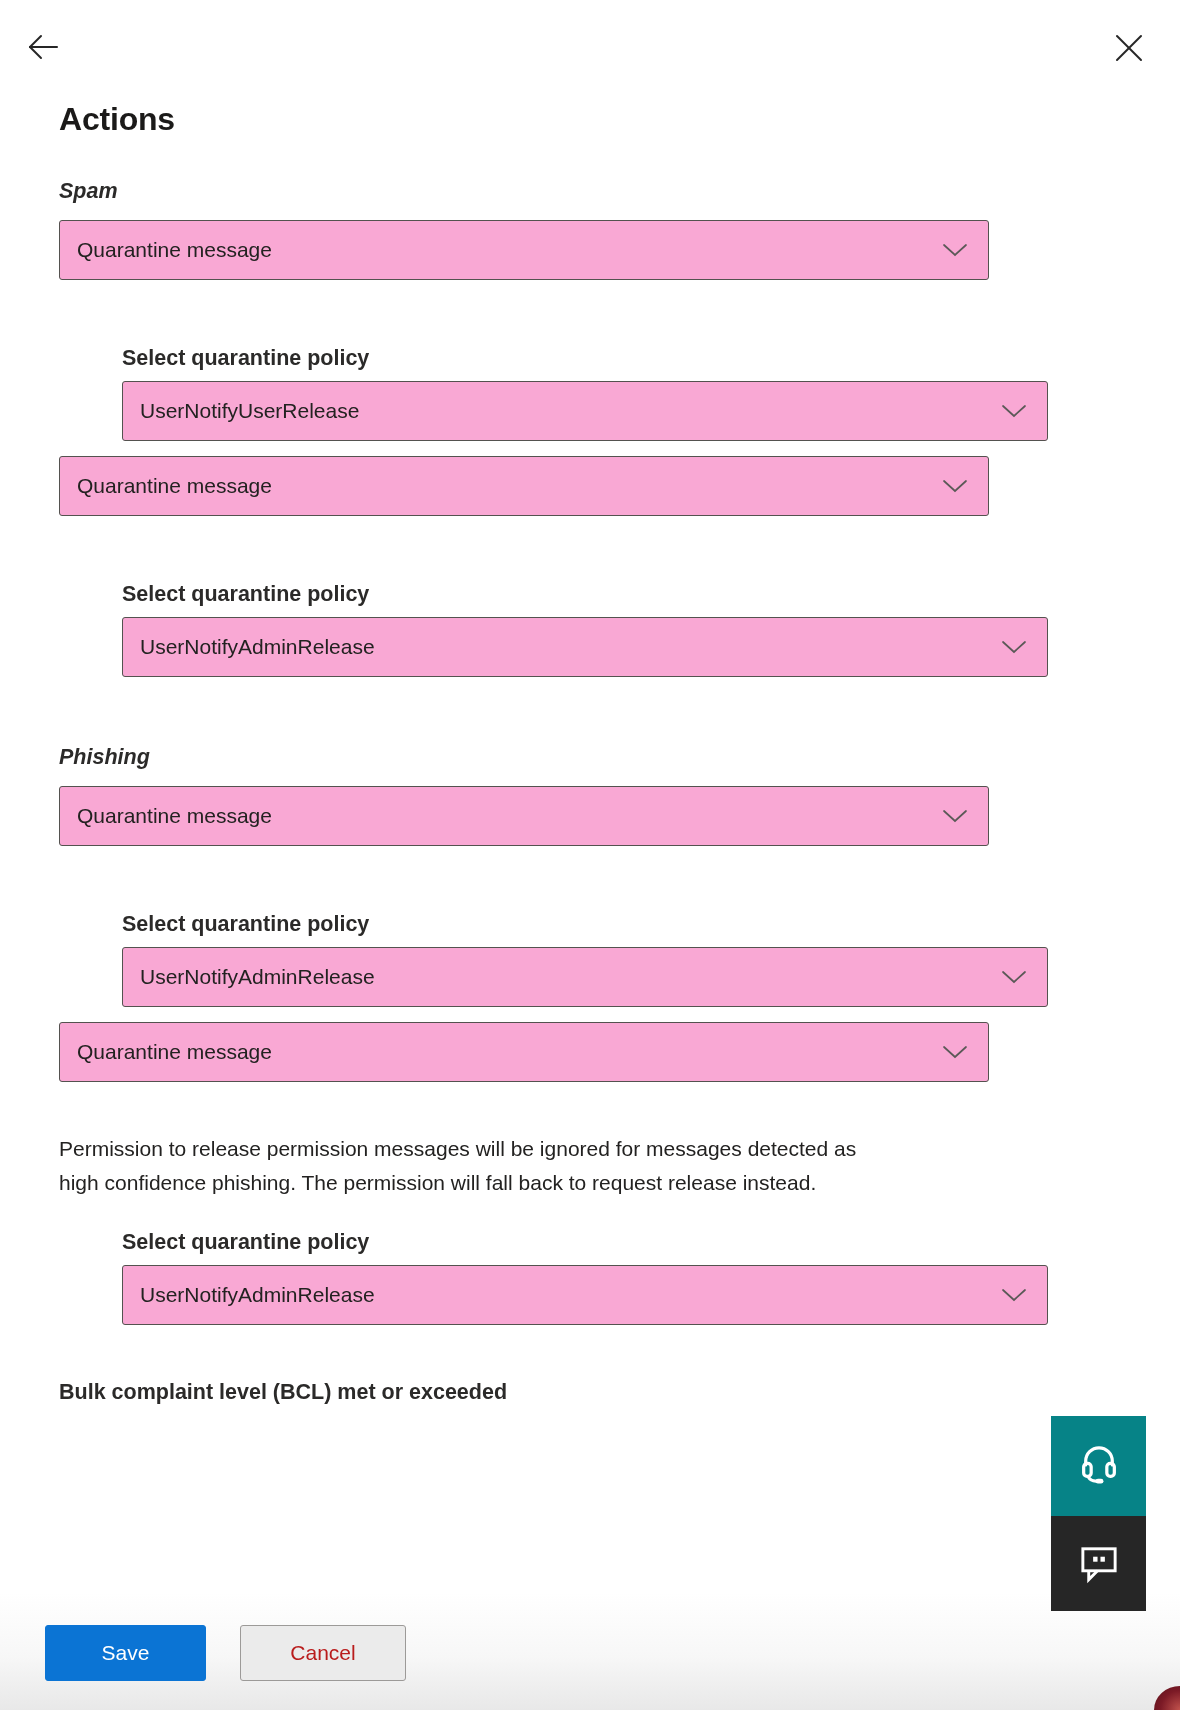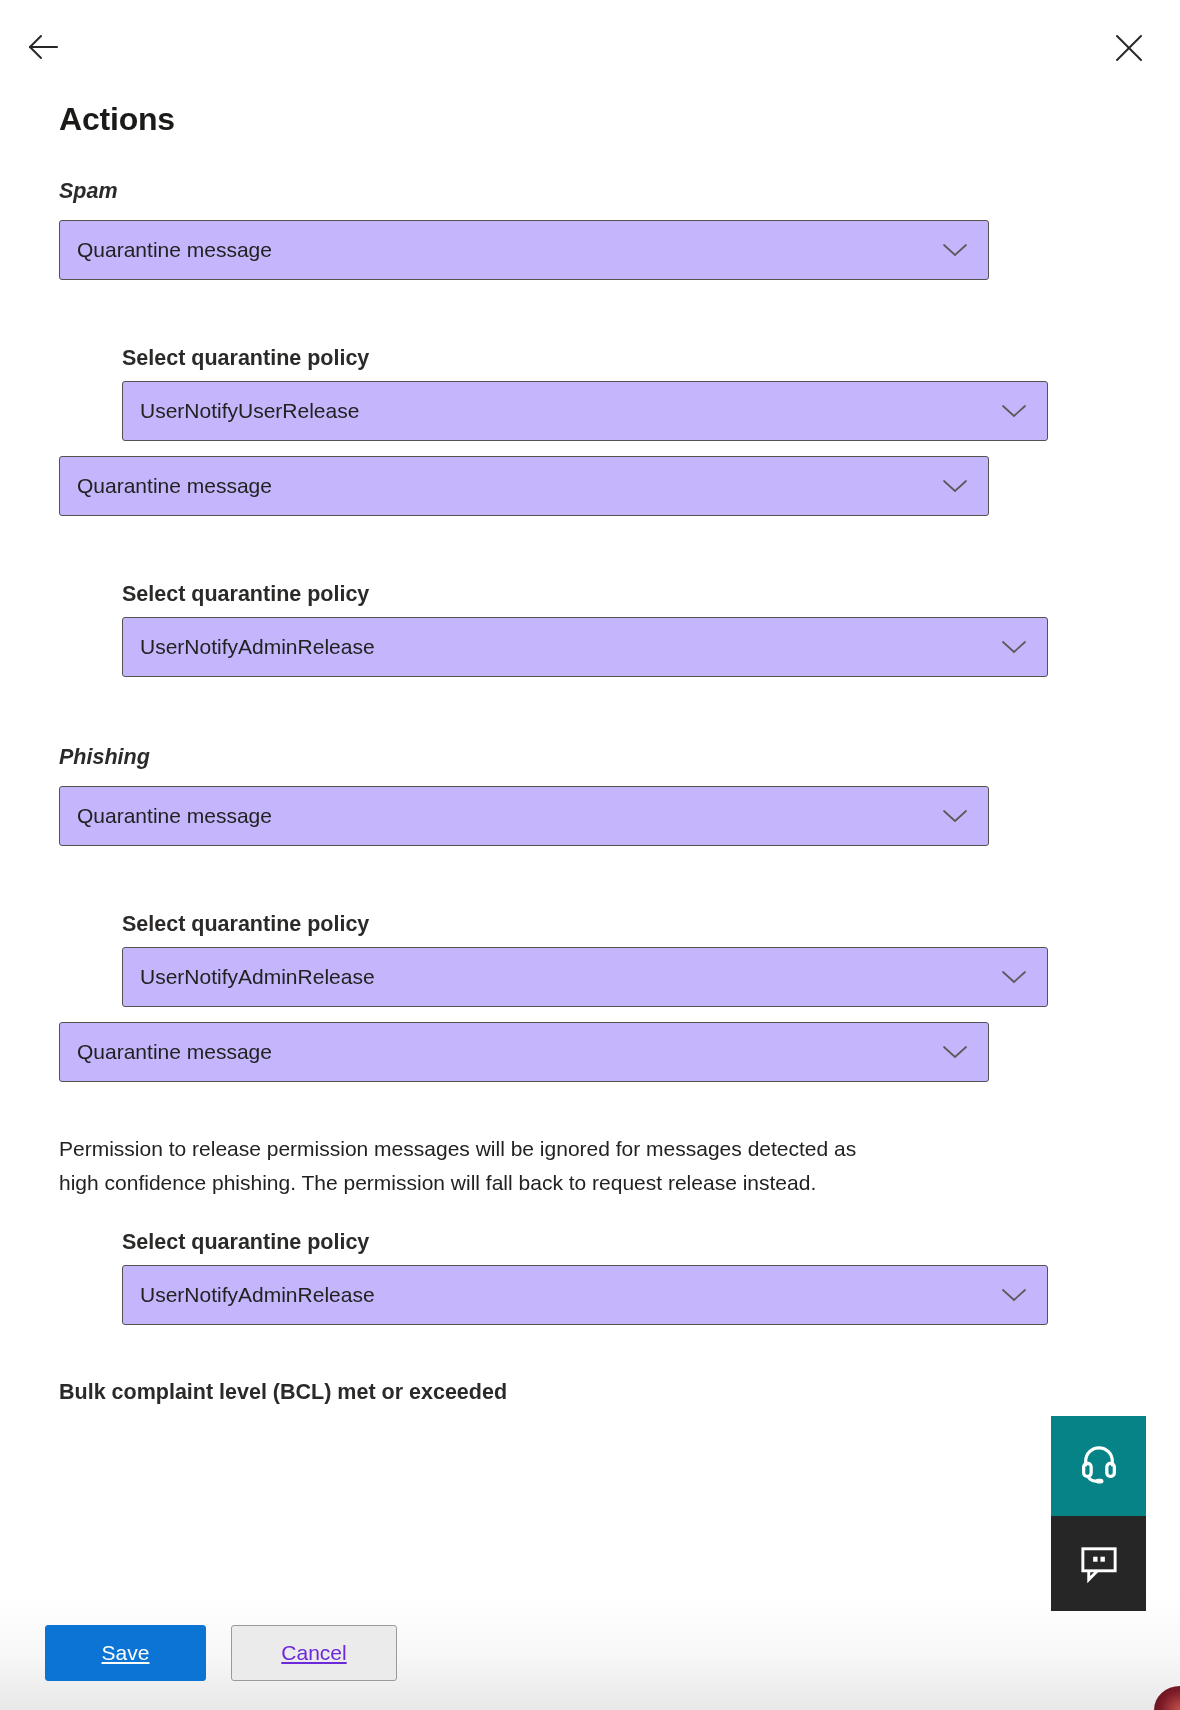--- a/index.html
+++ b/index.html
@@ -16,43 +16,43 @@
   h1.page-title{
     margin:7px 0 0 59px;font-size:32px;line-height:44px;font-weight:700;
     color:#1b1a19;letter-spacing:-0.2px;
   }
   .content{padding-left:59px;}
 
   .sec-label{font-size:21.5px;font-weight:600;line-height:28px;color:#2b2a29;margin:66px 0 0 0;font-style:italic;}
   .sec-label.first{margin-top:36px;}
 
   .dropdown{
-    box-sizing:border-box;width:930px;height:60px;background:#c4b5fd;
+    box-sizing:border-box;width:930px;height:60px;background:#f9a8d4;
     border:1.6px solid #54524f;border-radius:3px;margin-top:15px;
     display:flex;align-items:center;justify-content:space-between;
     padding:0 20px 0 17px;cursor:pointer;
   }
   .dropdown .val{font-size:21px;color:#232221;}
   .dropdown.nested{width:926px;margin-left:63px;margin-top:9px;justify-content:space-between;}
   .chev{line-height:0;flex:0 0 auto;margin-left:12px;}
 
   .policy-label{font-size:21.5px;font-weight:600;line-height:28px;color:#2b2a29;margin:64px 0 0 63px;}
   .policy-label.tight{margin-top:28px;}
 
   .note{margin-top:50px;font-size:21px;line-height:34px;color:#232221;}
   .bcl-label{font-size:21.5px;font-weight:600;line-height:30px;color:#2b2a29;margin:52px 0 0 0;}
 
   .footer{
     position:absolute;left:0;top:1593px;width:1180px;height:117px;z-index:5;
     background:linear-gradient(180deg,#ffffff 0%,#f7f7f7 55%,#e8e8e8 100%);
   }
   .btn{position:absolute;top:32px;height:56px;border-radius:3px;font-size:21px;
-       font-family:inherit;cursor:pointer;text-decoration:underline;}
+       font-family:inherit;cursor:pointer;}
   .btn-save{left:45px;width:161px;background:#0b74d4;color:#ffffff;border:1.6px solid #0b74d4;}
-  .btn-cancel{left:231px;width:166px;background:#ebebeb;color:#6d28d9;border:1.6px solid #9c9a98;}
+  .btn-cancel{left:240px;width:166px;background:#ebebeb;color:#b91c1c;border:1.6px solid #9c9a98;}
 
   .side-btn{position:absolute;left:1051px;width:95px;display:flex;align-items:center;
             justify-content:center;border:none;padding:0;cursor:pointer;z-index:6;}
   .side-help{top:1416px;height:100px;background:#068387;}
   .side-feedback{top:1516px;height:95px;background:#262626;}
 
   .corner-red{
     position:absolute;right:0;bottom:0;width:26px;height:24px;z-index:7;
     background:radial-gradient(circle at 100% 100%,#c2534d 0%,#7c1a26 55%,#531019 100%);
     border-top-left-radius:100%;

